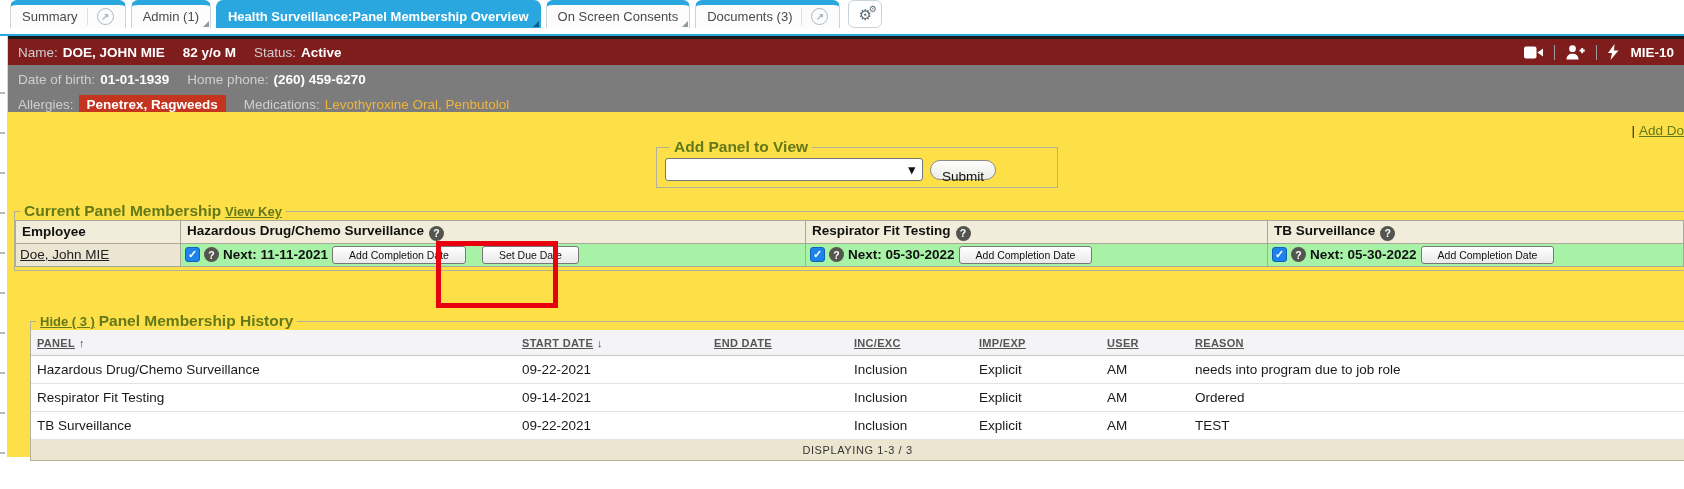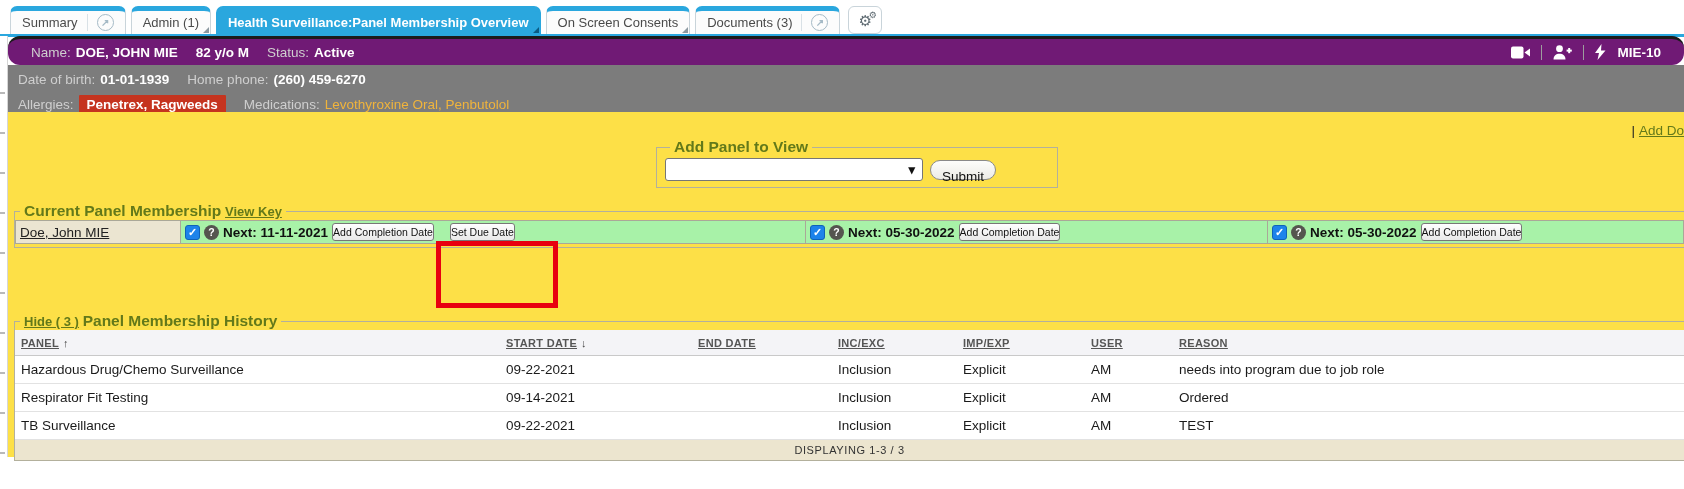--- a/index.html
+++ b/index.html
@@ -6,21 +6,21 @@
   html,body { margin:0; padding:0; }
   body {
     width:1684px; height:489px; position:relative; overflow:hidden;
     background:#ffffff; font-family:"Liberation Sans", sans-serif; font-size:13.5px; color:#222;
   }
 
   
   .tabbar {
     position:absolute; top:0; left:0; right:0; height:37px;
     background:#ffffff; border-bottom:3px solid #2aa7de;
-    display:flex; align-items:flex-end; padding-left:10px;
+    display:flex; padding-left:10px;
   }
   .tab {
     display:flex; align-items:center; height:28px;
     background:#fcfcfc; border:1px solid #c9d4da; border-bottom:none;
     border-top:5px solid #2aa7de; border-radius:7px 7px 0 0;
     padding:0 11px; margin-right:5px; font-size:13px; color:#4a4a4a;
     position:relative; cursor:pointer; white-space:nowrap;
   }
   .tab.active { background:#2aa7de; border-color:#2aa7de; color:#fff; font-weight:bold; }
   .tab.fold::after {
@@ -44,22 +44,22 @@
 
   
   .gutter {
     position:absolute; left:0; top:36px; width:8px; height:421px; background:#fff;
     border-right:1px solid #d6d6d6;
     background-image:repeating-linear-gradient(to bottom, transparent 0 38px, #b9b9b9 38px 40px);
     background-size:5px 100%; background-repeat:no-repeat; background-position:0 18px;
   }
   .banner { position:absolute; top:36px; left:8px; right:0; }
   .banner-row1 {
-    height:29px; background:#701a75; border-top:3px solid #1b1b1b;
-    display:flex; align-items:center; padding:0 23px;border-radius:12px;
+    height:29px; background:#7f1d1d; border-top:3px solid #1b1b1b;
+    display:flex; align-items:center; padding:0 10px;
   }
   .banner-rest { background:#7c7c7c; padding:2px 10px 5px; }
   .banner-line { height:25px; display:flex; align-items:center; }
   .blabel { color:#cfcfcf; margin-right:5px; white-space:nowrap; }
   .bval { color:#ffffff; font-weight:bold; white-space:nowrap; }
   .bgap { width:18px; }
   .banner-icons { margin-left:auto; display:flex; align-items:center; }
   .bdiv { width:1px; height:15px; background:#9d9d9d; margin:0 11px; }
   .allergy-badge {
     background:#c5341f; color:#fff; font-weight:bold;
@@ -111,34 +111,34 @@
     cursor:pointer;
   }
   .help {
     width:15px; height:15px; min-width:15px; border-radius:50%; background:#55554f;
     color:#fff; font-size:10.5px; font-weight:bold;
     display:inline-flex; align-items:center; justify-content:center; cursor:pointer;
   }
   .help.hdr { margin-left:5px; vertical-align:-2px; }
   .nextlbl { font-weight:bold; color:#111; }
   .minibtn {
-    font-size:10.5px; padding:2px 0; color:#111;
+    font-size:10.5px; padding:2px 16px; color:#111;
     background:linear-gradient(#ffffff,#e9e9e9); border:1px solid #777; border-radius:3px;
     cursor:pointer; white-space:nowrap; font-family:inherit;
   }
   .minibtn.spaced { margin-left:12px; }
 
   
   .annotation {
     position:absolute; left:428px; top:129px; width:122px; height:67px;
     border:5px solid #e8000f; z-index:10; pointer-events:none;
   }
 
   
-  .history { position:absolute; left:6px; top:200px; right:0; border-right:none; }
+  .history { position:absolute; left:22px; top:200px; right:0; border-right:none; }
   table.hist { width:100%; border-collapse:collapse; table-layout:fixed; }
   table.hist thead th {
     background:#f4f4f7; padding:5px 6px; text-align:left; border-bottom:1px solid #c9c9c9; white-space:nowrap;
   }
   .hlink { font-size:11px; font-weight:bold; color:#555; text-decoration:underline; letter-spacing:0.3px; cursor:pointer; }
   .sortarrow { font-size:11px; font-weight:bold; color:#444; margin-left:4px; }
   table.hist tbody td {
     background:#fff; padding:6px 6px; font-size:13.5px; color:#1a1a1a;
     border-bottom:1px solid #e2e2e2; white-space:nowrap; overflow:hidden;
   }
@@ -258,20 +258,32 @@
       <span class="legend-link">View Key</span>
     </legend>
     <table class="cp">
       <colgroup>
           <col style="width:165px">
           <col style="width:625px">
           <col style="width:462px">
           <col>
         </colgroup>
       <tbody>
+          <tr>
+        <th>Employee</th>
+        <th>
+          <span>Hazardous Drug/Chemo Surveillance</span><span class="help hdr">?</span>
+        </th>
+        <th>
+          <span>Respirator Fit Testing</span><span class="help hdr">?</span>
+        </th>
+        <th>
+          <span>TB Surveillance</span><span class="help hdr">?</span>
+        </th>
+      </tr>
       <tr>
         <td class="emp">
           <a class="emp-link">Doe, John MIE</a>
         </td>
         <td class="green">
           <span class="cellflex">
             <span class="chk">✓</span>
             <span class="help">?</span>
             <span class="nextlbl"><span>Next:</span>&nbsp;<span>11-11-2021</span></span>
             <button class="minibtn">Add Completion Date</button>

